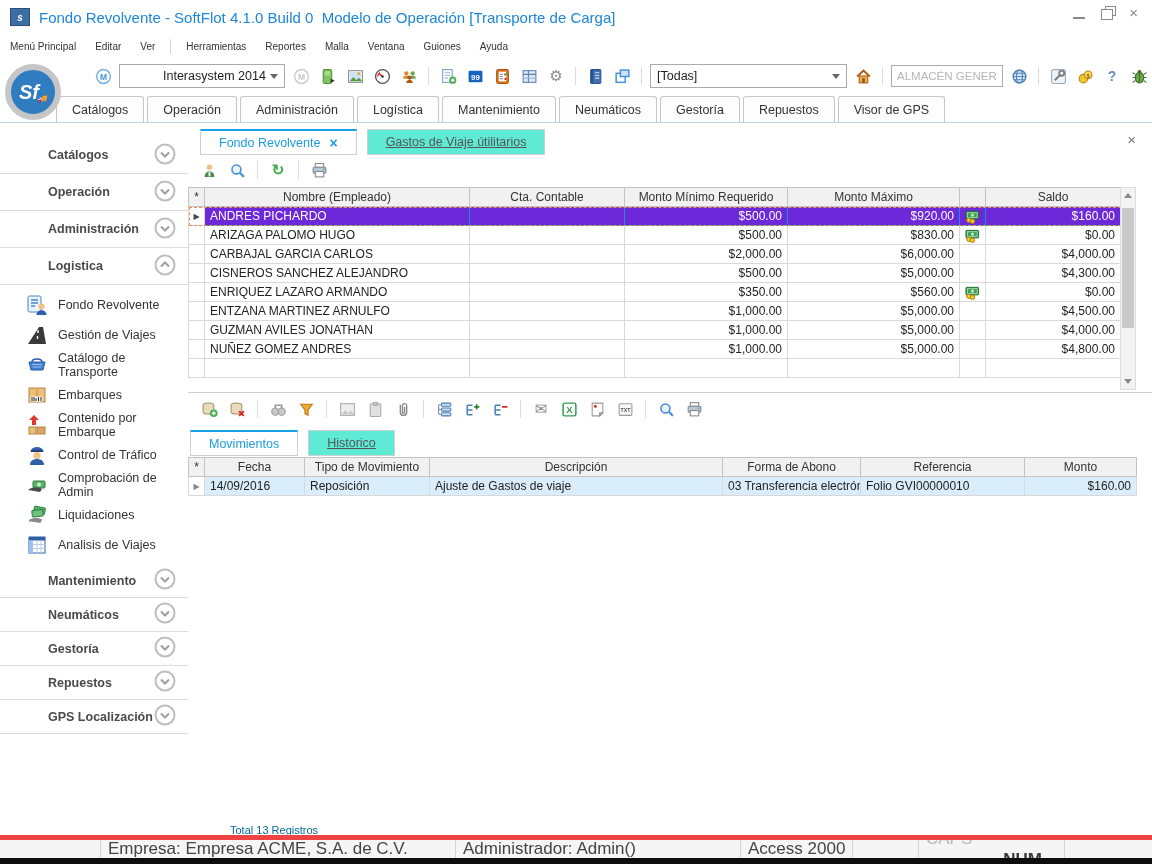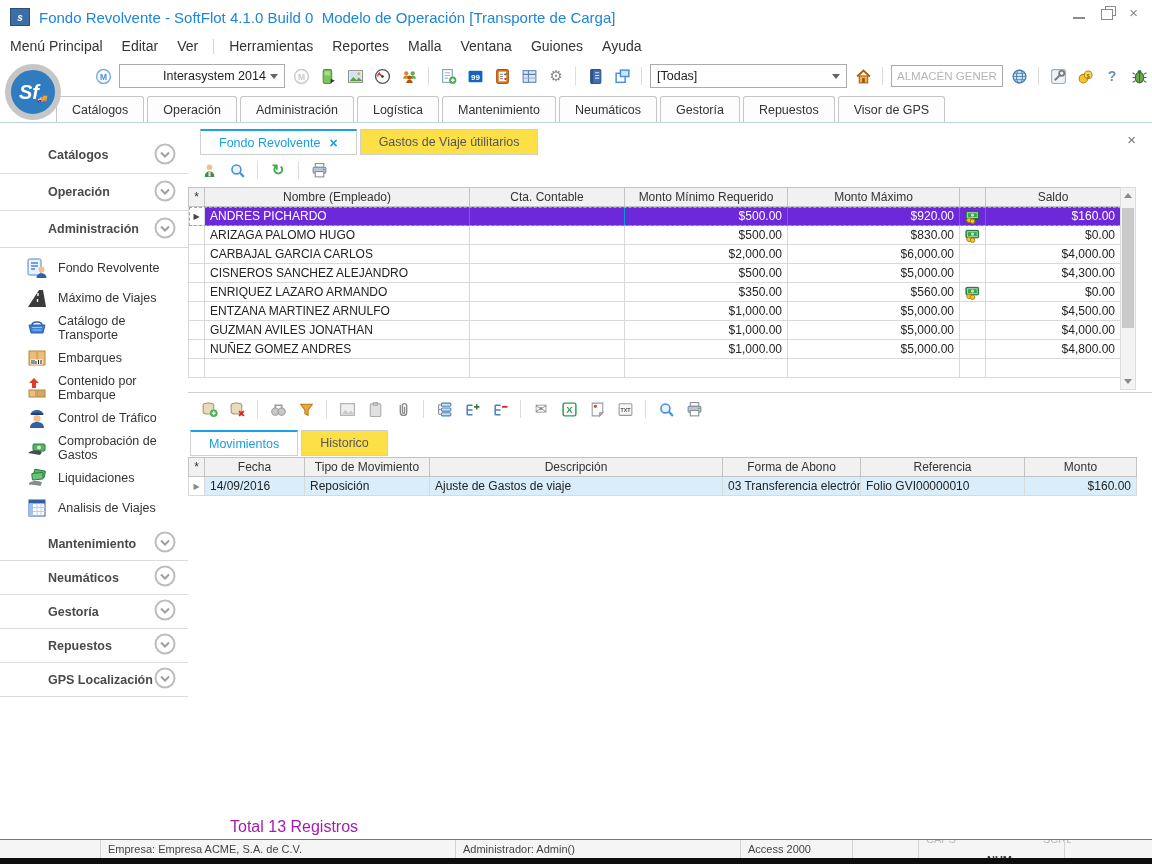--- a/index.html
+++ b/index.html
@@ -7,21 +7,21 @@
        font-family:"Liberation Sans",sans-serif;color:#333;font-size:12px;}
   .titlebar{position:absolute;top:0;left:0;right:0;height:34px;display:flex;align-items:center;padding-left:10px;}
   .appicon{width:18px;height:16px;background:#3a6ea5;border:1px solid #2a4f7a;color:#fff;font-size:10px;
            display:flex;align-items:center;justify-content:center;font-style:italic;font-weight:bold;}
   .apptitle{color:#1d86d8;font-size:15px;margin-left:9px;white-space:pre;}
   .winctl{position:absolute;top:6px;right:14px;display:flex;gap:16px;align-items:center;color:#8a8a8a;}
   .wmin{width:12px;height:10px;border-bottom:2px solid #8a8a8a;}
   .wrest{width:10px;height:9px;border:1.5px solid #8a8a8a;position:relative;background:#fff;margin-top:3px;}
   .wrest:before{content:"";position:absolute;left:3px;top:-4px;width:9px;height:8px;border:1.5px solid #8a8a8a;background:#fff;z-index:-1;}
   .wclose{font-size:15px;line-height:12px;}
-  .menubar{position:absolute;top:34px;left:0;right:0;height:24px;display:flex;align-items:center;padding-left:10px;gap:19px;font-size:14px;color:#333;}
+  .menubar{position:absolute;top:34px;left:0;right:0;height:24px;display:flex;align-items:center;padding-left:10px;gap:19px;font-size:10px;color:#333;}
   .msep{width:1px;height:15px;background:#d5d5d5;margin:0 -4px;}
   .toolbar{position:absolute;top:58px;left:0;right:0;height:36px;display:flex;align-items:center;padding-left:92px;gap:5px;}
   .logo{position:absolute;top:64px;left:5px;width:44px;height:44px;border-radius:50%;background:#2f7cc0;
         border:6px solid #c6c6c6;display:flex;align-items:center;justify-content:center;color:#fff;
         font-style:italic;font-weight:bold;font-size:20px;z-index:20;}
   .logo small{font-size:8px;margin-top:12px;margin-left:-2px;}
   .ib{width:22px;height:22px;display:flex;align-items:center;justify-content:center;flex:0 0 auto;}
   .ib svg{width:17px;height:17px;}
   .vsep{width:1px;height:18px;background:#dcdcdc;margin:0 3px;flex:0 0 auto;}
   .combo{height:22px;border:1px solid #ababab;background:#fff;display:flex;align-items:center;
@@ -39,21 +39,21 @@
   .sec.b{height:33px;}
   .sec .slabel{font-weight:bold;font-size:12.5px;color:#4a4a4a;}
   .sec .circ{position:absolute;right:12px;}
   .sitems{padding:5px 0 4px 0;}
   .sitem{height:30px;display:flex;align-items:center;gap:10px;padding-left:26px;font-size:12.5px;color:#333;}
   .sitem svg{width:22px;height:22px;flex:0 0 auto;}
   .content{position:absolute;top:123px;left:188px;right:0;bottom:24px;background:#fff;}
   .doctabs{height:32px;display:flex;align-items:flex-end;padding-left:12px;position:relative;}
   .dtab{height:26px;display:flex;align-items:center;padding:0 18px;font-size:12.5px;border:1px solid #d0d0d0;box-sizing:border-box;}
   .dtab.active{border-top:2px solid #19a2e8;color:#1b9de2;background:#fff;gap:9px;}
-  .dtab.inactive{color:#555;background:#fde047;margin-left:3px;}
+  .dtab.inactive{color:#555;background:#5eead4;margin-left:10px;text-decoration:underline;}
   .dtab .x{color:#1b9de2;font-size:14px;font-weight:bold;}
   .tabsclose{position:absolute;right:16px;top:8px;color:#777;font-size:15px;}
   .tb{height:30px;display:flex;align-items:center;gap:6px;padding-left:10px;}
   .glyphicon{font-size:15px;line-height:16px;}
   table{border-collapse:collapse;table-layout:fixed;font-size:12px;color:#222;}
   .grid1wrap{position:relative;height:205px;border-bottom:1px solid #cfcfcf;margin-top:2px;}
   th{height:18px;background:#f1f1f1;border:1px solid #c3c3c3;font-weight:normal;font-size:12px;color:#333;
      text-align:center;padding:0 3px;overflow:hidden;white-space:nowrap;}
   td{height:19px;border:1px solid #d9d9d9;padding:0 5px;white-space:nowrap;overflow:hidden;box-sizing:border-box;}
   td.num{text-align:right;}
@@ -64,22 +64,22 @@
   tr.selrow td.ind{background:#fff;color:#444;border-color:#d9d9d9;}
   tr.selrow{outline:1px dashed #f09050;outline-offset:-1px;}
   tr.selrow2 td{background:#d9eefa;}
   tr.selrow2 td.ind{background:#fff;color:#888;}
   .vscroll{position:absolute;left:932px;top:0;width:16px;height:203px;background:#f3f3f3;border:1px solid #dcdcdc;box-sizing:border-box;}
   .sarr{height:15px;display:flex;align-items:center;justify-content:center;}
   .tri-up{width:0;height:0;border-left:4px solid transparent;border-right:4px solid transparent;border-bottom:5px solid #8a8a8a;}
   .tri-dn{width:0;height:0;border-left:4px solid transparent;border-right:4px solid transparent;border-top:5px solid #8a8a8a;position:absolute;bottom:5px;left:3px;}
   .sthumb{position:absolute;top:20px;left:1px;width:12px;height:120px;background:#c9c9c9;}
   .dettabs{height:28px;display:flex;align-items:flex-end;padding-left:2px;margin-top:3px;}
-  .total{position:absolute;left:42px;bottom:4px;font-size:16px;color:#a21caf;}
-  .statusbar{position:absolute;left:0;right:0;bottom:6px;height:18px;background:#f5f5f5;border-top:1px solid #ef4444;font-size:11px;color:#444;}
+  .total{position:absolute;left:42px;bottom:4px;font-size:11px;color:#0369a1;}
+  .statusbar{position:absolute;left:0;right:0;bottom:6px;height:18px;background:#f5f5f5;border-top:5px solid #ef4444;font-size:17px;color:#444;}
   .scell{position:absolute;top:0;bottom:0;display:flex;align-items:center;padding-left:7px;border-left:1px solid #d4d4d4;overflow:hidden;white-space:nowrap;}
   .keys{display:flex;gap:31px;color:#b8b8b8;}
   .keys .on{color:#3a3a3a;font-weight:bold;margin-top:21px;}
   .taskbar{position:absolute;left:0;right:0;bottom:0;height:6px;background:#0d0d0d;}
 </style>
 </head>
 <body>
 
 <div class="titlebar">
   <div class="appicon">s</div>
@@ -286,36 +286,43 @@
           <path d="M7 9.5 L11 13.5 L15 9.5" stroke="#9e9e9e" stroke-width="2" fill="none"></path>
         </svg></span>
   </div>
   <div class="sec">
     <span class="slabel">Administración</span>
     <span class="circ"><svg width="22" height="22">
           <circle cx="11" cy="11" r="9.5" fill="none" stroke="#bdbdbd" stroke-width="2"></circle>
           <path d="M7 9.5 L11 13.5 L15 9.5" stroke="#9e9e9e" stroke-width="2" fill="none"></path>
         </svg></span>
   </div>
+  <div class="sec">
+    <span class="slabel">Logistica</span>
+    <span class="circ"><svg width="22" height="22">
+          <circle cx="11" cy="11" r="9.5" fill="none" stroke="#bdbdbd" stroke-width="2"></circle>
+          <path d="M7 12.5 L11 8.5 L15 12.5" stroke="#9e9e9e" stroke-width="2" fill="none"></path>
+        </svg></span>
+  </div>
   <div class="sitems">
     <div class="sitem">
       <svg viewBox="0 0 22 22">
           <rect x="2" y="2" width="13" height="16" rx="1.5" fill="#eaf3fc" stroke="#4a86c8"></rect>
           <path d="M5 6h7M5 9h7M5 12h4" stroke="#4a86c8" stroke-width="1.4"></path>
           <circle cx="15.5" cy="12.5" r="3" fill="#f3c089"></circle>
           <path d="M10.5 21c0-3 2.2-4.8 5-4.8s5 1.8 5 4.8z" fill="#2e63a8"></path>
         </svg>
       <span>Fondo Revolvente</span>
     </div>
     <div class="sitem">
       <svg viewBox="0 0 22 22">
           <path d="M2 20 L13 3 L17 3 L20 20 Z" fill="#3a3a3a"></path>
           <path d="M12 6 L12 9 M11.5 12 L11.5 15" stroke="#fff" stroke-width="1.4"></path>
         </svg>
-      <span>Máximo de Viajes</span>
+      <span>Gestión de Viajes</span>
     </div>
     <div class="sitem">
       <svg viewBox="0 0 22 22">
           <path d="M3 8 L19 8 L17 16 L5 16 Z" fill="#3f7fd4" stroke="#2e5fa8"></path>
           <path d="M6 8 C6 4 16 4 16 8" fill="none" stroke="#2e5fa8" stroke-width="1.6"></path>
           <path d="M6 10.5 h10 M6.5 13 h9" stroke="#9cc1ea" stroke-width="1.2"></path>
         </svg>
       <span>Catálogo de Transporte</span>
     </div>
     <div class="sitem">
@@ -343,21 +350,21 @@
           <path d="M4 21 c0-4 3-6 7-6 s7 2 7 6 z" fill="#2e5fa8"></path>
         </svg>
       <span>Control de Tráfico</span>
     </div>
     <div class="sitem">
       <svg viewBox="0 0 22 22">
           <rect x="7" y="7" width="12" height="7" rx="1" fill="#58b368" stroke="#2e7d3e"></rect>
           <circle cx="13" cy="10.5" r="2" fill="#cfead2"></circle>
           <path d="M2 16 c4-3 10-3 14-1 l-2 3 c-4-1-8-1-12-2 z" fill="#4a4a4a"></path>
         </svg>
-      <span>Comprobación de Gastos</span>
+      <span>Comprobación de Admin</span>
     </div>
     <div class="sitem">
       <svg viewBox="0 0 22 22">
           <rect x="8" y="3" width="11" height="6.5" rx="1" fill="#58b368" stroke="#2e7d3e" transform="rotate(12 13 6)"></rect>
           <rect x="6" y="6" width="11" height="6.5" rx="1" fill="#6cc27c" stroke="#2e7d3e" transform="rotate(-6 11 9)"></rect>
           <path d="M3 16 c4-2.5 9-2.5 13-0.5 l-1.5 3.5 c-4-1-8-1-11.5-1.5 z" fill="#8a8a8a"></path>
         </svg>
       <span>Liquidaciones</span>
     </div>
     <div class="sitem">

